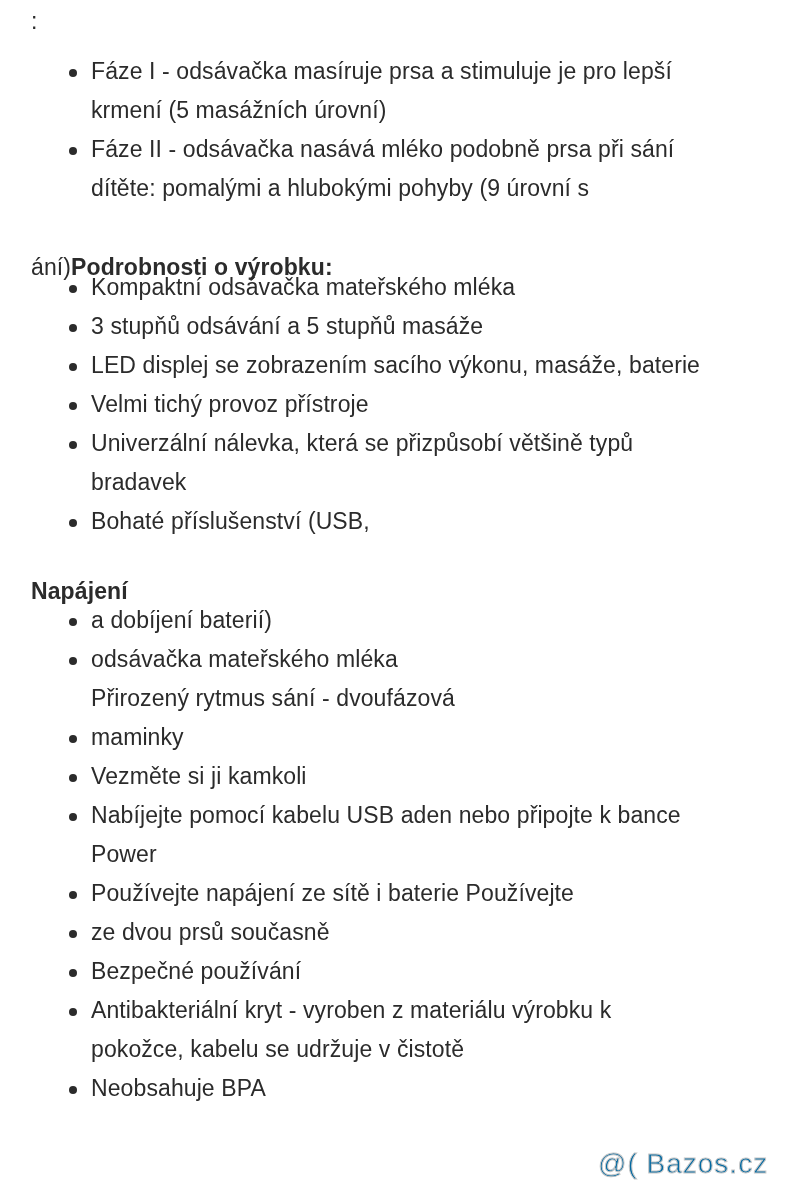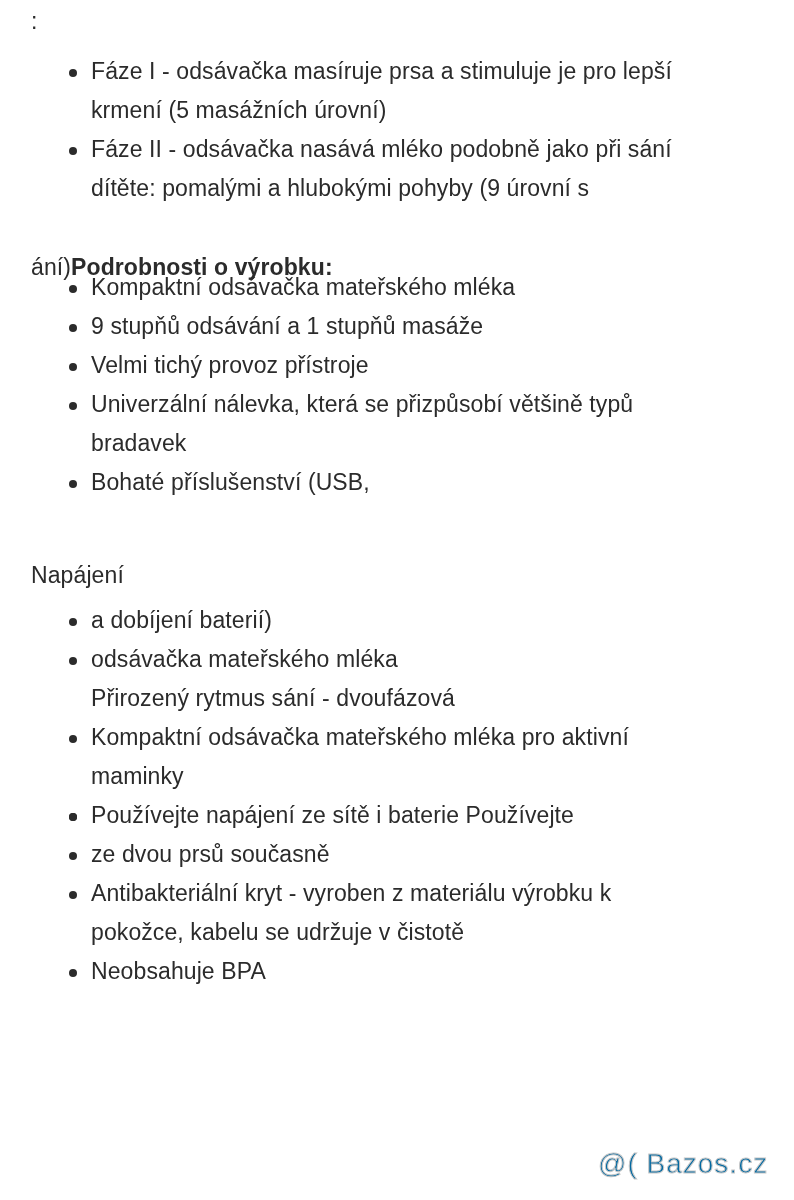--- a/index.html
+++ b/index.html
@@ -45,78 +45,91 @@
   <p class="para" style="top:8px;">:</p>
 
   <ul class="list" style="top:44px;">
     <li>
       <span class="bullet"></span>
       <span class="line">Fáze I - odsávačka masíruje prsa a stimuluje je pro lepší</span>
       <span class="line">krmení (5 masážních úrovní)</span>
     </li>
     <li>
       <span class="bullet"></span>
-      <span class="line">Fáze II - odsávačka nasává mléko podobně jako při sání</span>
+      <span class="line">Fáze II - odsávačka nasává mléko podobně prsa při sání</span>
       <span class="line">dítěte: pomalými a hlubokými pohyby (9 úrovní s</span>
     </li>
   </ul>
 
   <p class="para" style="top:228px;margin-top:26px;"><span>ání)</span><b>Podrobnosti o výrobku:</b></p>
 
   <ul class="list" style="top:260px;">
     <li>
       <span class="bullet"></span>
       <span class="line">Kompaktní odsávačka mateřského mléka</span>
     </li>
     <li>
       <span class="bullet"></span>
-      <span class="line">9 stupňů odsávání a 1 stupňů masáže</span>
+      <span class="line">3 stupňů odsávání a 5 stupňů masáže</span>
+    </li>
+    <li>
+      <span class="bullet"></span>
+      <span class="line">LED displej se zobrazením sacího výkonu, masáže, baterie</span>
     </li>
     <li>
       <span class="bullet"></span>
       <span class="line">Velmi tichý provoz přístroje</span>
     </li>
     <li>
       <span class="bullet"></span>
       <span class="line">Univerzální nálevka, která se přizpůsobí většině typů</span>
       <span class="line">bradavek</span>
     </li>
     <li>
       <span class="bullet"></span>
       <span class="line">Bohaté příslušenství (USB,</span>
     </li>
   </ul>
 
-  <p class="para" style="top:562px;">Napájení</p>
+  <p class="para" style="top:578px;font-weight:bold;">Napájení</p>
 
   <ul class="list" style="top:593px;">
     <li>
       <span class="bullet"></span>
       <span class="line">a dobíjení baterií)</span>
     </li>
     <li>
       <span class="bullet"></span>
       <span class="line">odsávačka mateřského mléka</span>
       <span class="line">Přirozený rytmus sání - dvoufázová</span>
     </li>
     <li>
       <span class="bullet"></span>
-      <span class="line">Kompaktní odsávačka mateřského mléka pro aktivní</span>
       <span class="line">maminky</span>
     </li>
     <li>
       <span class="bullet"></span>
+      <span class="line">Vezměte si ji kamkoli</span>
+    </li>
+    <li>
+      <span class="bullet"></span>
+      <span class="line">Nabíjejte pomocí kabelu USB aden nebo připojte k bance</span>
+      <span class="line">Power</span>
     </li>
     <li>
       <span class="bullet"></span>
       <span class="line">Používejte napájení ze sítě i baterie Používejte</span>
     </li>
     <li>
       <span class="bullet"></span>
       <span class="line">ze dvou prsů současně</span>
+    </li>
+    <li>
+      <span class="bullet"></span>
+      <span class="line">Bezpečné používání</span>
     </li>
     <li>
       <span class="bullet"></span>
       <span class="line">Antibakteriální kryt - vyroben z materiálu výrobku k</span>
       <span class="line">pokožce, kabelu se udržuje v čistotě</span>
     </li>
     <li>
       <span class="bullet"></span>
       <span class="line">Neobsahuje BPA</span>
     </li>

